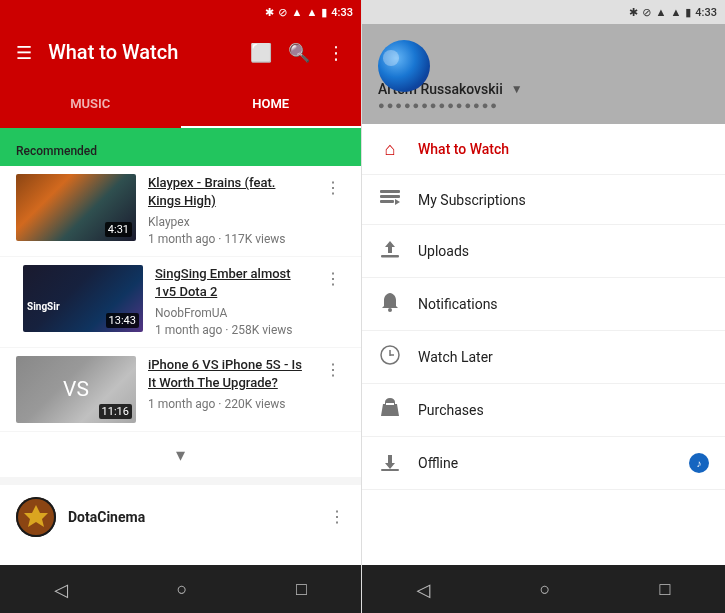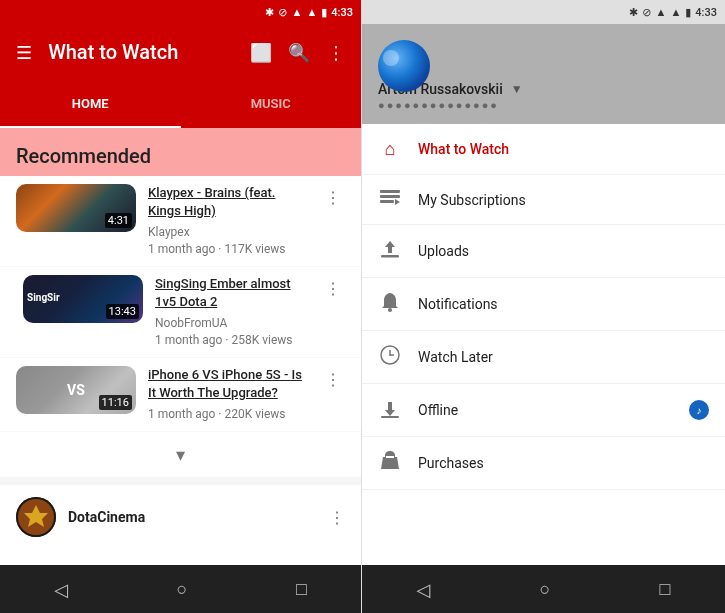--- a/index.html
+++ b/index.html
@@ -87,42 +87,42 @@
     
     .content {
       flex: 1;
       overflow-y: auto;
       background: #f5f5f5;
     }
     .content::-webkit-scrollbar { width: 0; }
 
     .section-header {
       padding: 16px 16px 8px;
-      font-size: 20px;
+      font-size: 12px;
       font-weight: 500;
       color: #212121;
-      background: #fca5a5;
+      background: #22c55e;
     }
 
     .video-item {
       display: flex;
       align-items: flex-start;
       padding: 8px 16px;
       gap: 12px;
       background: white;
       margin-bottom: 1px;
       cursor: pointer;
     }
     .video-thumb {
       width: 120px;
-      height: 48px;
+      height: 67px;
       background: #333;
       position: relative;
       flex-shrink: 0;
-      border-radius: 10px;
+      border-radius: 2px;
       overflow: hidden;
       padding-left: 13px;
     }
     .video-duration {
       position: absolute;
       bottom: 4px;
       right: 4px;
       background: rgba(0,0,0,0.8);
       color: white;
       font-size: 11px;
@@ -140,22 +140,22 @@
       color: white;
       font-size: 10px;
       font-weight: bold;
     }
     .thumb-vs {
       position: absolute;
       top: 50%;
       left: 50%;
       transform: translate(-50%, -50%);
       color: white;
-      font-size: 14px;
-      font-weight: bold;
+      font-size: 21px;
+      font-weight: normal;
     }
 
     .video-info {
       flex: 1;
     }
     .video-title {
       font-size: 13px;
       font-weight: 500;
       color: #212121;
       line-height: 1.4;
@@ -376,25 +376,25 @@
 
   <div class="app-bar">
     <span class="app-bar-icon">☰</span>
     <span class="app-bar-title">What to Watch</span>
     <span class="app-bar-icon">⬜</span>
     <span class="app-bar-icon">🔍</span>
     <span class="app-bar-icon">⋮</span>
   </div>
 
   <div class="tabs">
+    <div class="tab">
+      <span>MUSIC</span>
+    </div>
     <div class="tab active">
       <span>HOME</span>
-    </div>
-    <div class="tab">
-      <span>MUSIC</span>
     </div>
   </div>
 
   <div class="content">
 
     <div class="section-header">Recommended</div>
 
     <div class="video-item">
       <div class="video-thumb thumb-bg-1">
         <span class="video-duration">4:31</span>
@@ -535,40 +535,40 @@
           <line x1="10" y1="5" x2="10" y2="11" stroke="#757575" stroke-width="1.5"></line>
           <line x1="10" y1="10" x2="14" y2="10" stroke="#757575" stroke-width="1.5"></line>
         </svg>
       </span>
       <span class="menu-label">Watch Later</span>
     </div>
 
     <div class="menu-item">
       <span class="menu-icon">
         <svg width="18" height="20" viewBox="0 0 18 20" fill="#757575">
+          <path d="M2,6 L4,6 L4,4 C4,1.8 6,0 9,0 C12,0 14,1.8 14,4 L14,6 L16,6 L18,18 L0,18 Z"></path>
+          <rect x="5" y="5" width="8" height="2" fill="white"></rect>
+        </svg>
+      </span>
+      <span class="menu-label">Purchases</span>
+    </div>
+
+    <div class="menu-item">
+      <span class="menu-icon">
+        <svg width="18" height="20" viewBox="0 0 18 20" fill="#757575">
           <polygon points="9,18 4,12 7,12 7,4 11,4 11,12 14,12"></polygon>
           <rect x="0" y="18" width="18" height="2" rx="1"></rect>
         </svg>
       </span>
       <span class="menu-label">Offline</span>
       <div class="menu-badge">
         <span class="menu-badge-icon">♪</span>
       </div>
     </div>
 
-    <div class="menu-item">
-      <span class="menu-icon">
-        <svg width="18" height="20" viewBox="0 0 18 20" fill="#757575">
-          <path d="M2,6 L4,6 L4,4 C4,1.8 6,0 9,0 C12,0 14,1.8 14,4 L14,6 L16,6 L18,18 L0,18 Z"></path>
-          <rect x="5" y="5" width="8" height="2" fill="white"></rect>
-        </svg>
-      </span>
-      <span class="menu-label">Purchases</span>
-    </div>
-
   </div>
 
   <div class="right-bottom-nav">
     <span class="nav-btn">◁</span>
     <span class="nav-btn">○</span>
     <span class="nav-btn">□</span>
   </div>
 </div>
 
 </body></html>

